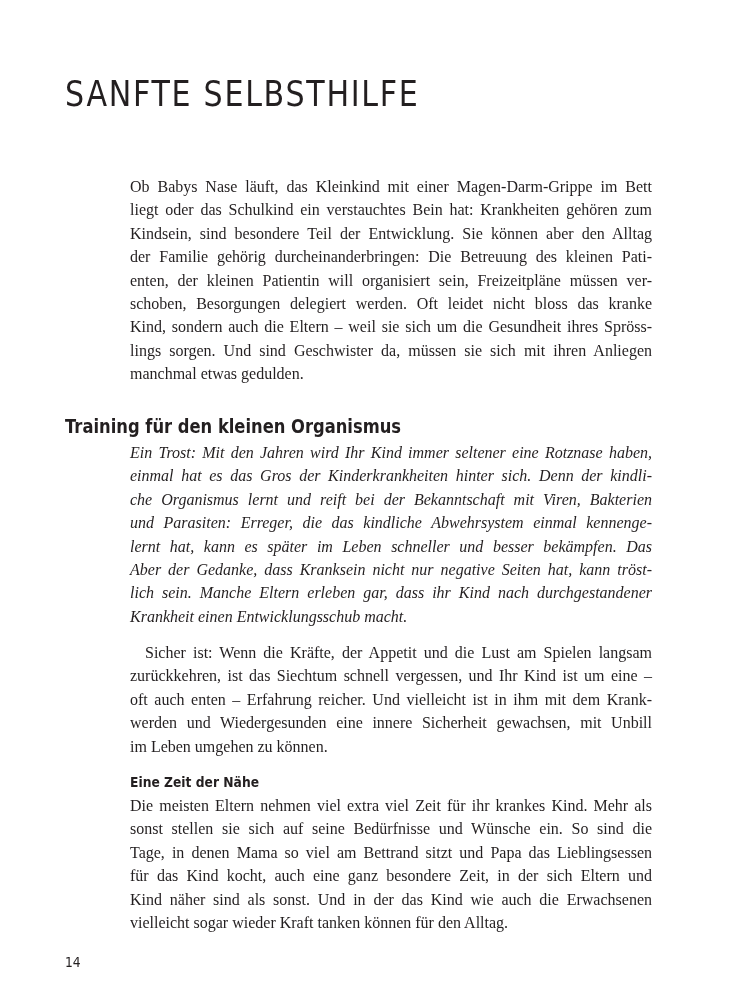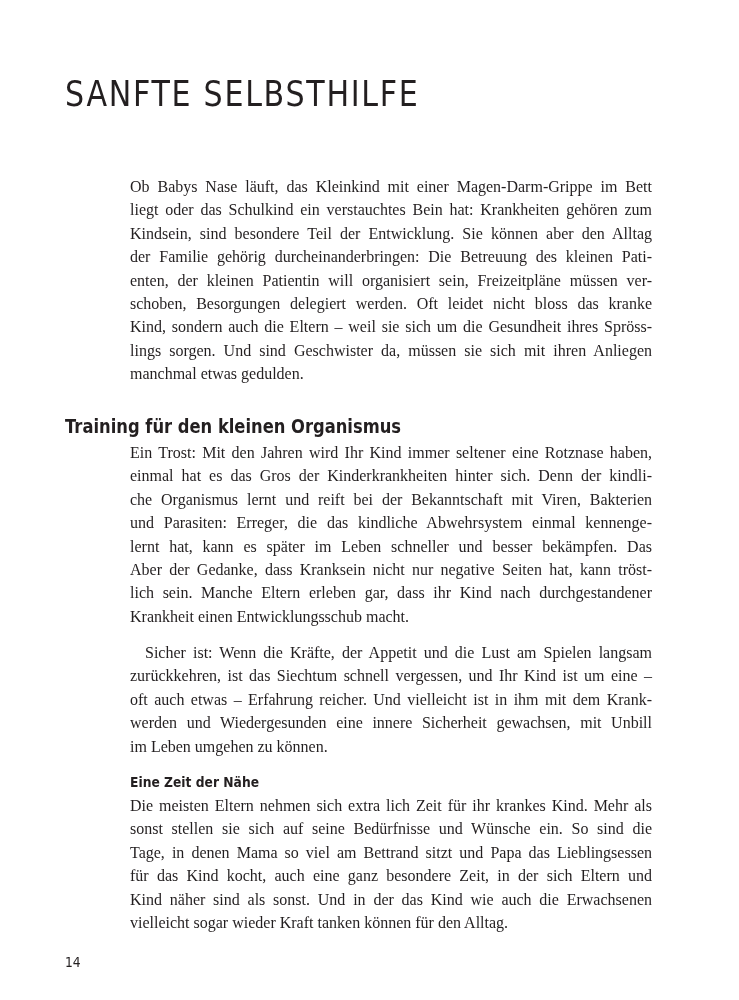--- a/index.html
+++ b/index.html
@@ -46,43 +46,43 @@
   <span class="line">der Familie gehörig durcheinanderbringen: Die Betreuung des kleinen Pati-</span>
   <span class="line">enten, der kleinen Patientin will organisiert sein, Freizeitpläne müssen ver-</span>
   <span class="line">schoben, Besorgungen delegiert werden. Oft leidet nicht bloss das kranke</span>
   <span class="line">Kind, sondern auch die Eltern – weil sie sich um die Gesundheit ihres Spröss-</span>
   <span class="line">lings sorgen. Und sind Geschwister da, müssen sie sich mit ihren Anliegen</span>
   <span class="line last">manchmal etwas gedulden.</span>
 </div>
 
 <h2 class="h2">Training für den kleinen Organismus</h2>
 
-<div class="block body-text" style="top:441px;">
+<div class="block body-text" style="top:441px;font-style:italic;">
   <span class="line">Ein Trost: Mit den Jahren wird Ihr Kind immer seltener eine Rotznase haben,</span>
   <span class="line">einmal hat es das Gros der Kinderkrankheiten hinter sich. Denn der kindli-</span>
   <span class="line">che Organismus lernt und reift bei der Bekanntschaft mit Viren, Bakterien</span>
   <span class="line">und Parasiten: Erreger, die das kindliche Abwehrsystem einmal kennenge-</span>
   <span class="line">lernt hat, kann es später im Leben schneller und besser bekämpfen. Das</span>
   <span class="line">Aber der Gedanke, dass Kranksein nicht nur negative Seiten hat, kann tröst-</span>
   <span class="line">lich sein. Manche Eltern erleben gar, dass ihr Kind nach durchgestandener</span>
   <span class="line last">Krankheit einen Entwicklungsschub macht.</span>
 </div>
 
 <div class="block body-text" style="top:641px;">
   <span class="line indent">Sicher ist: Wenn die Kräfte, der Appetit und die Lust am Spielen langsam</span>
   <span class="line">zurückkehren, ist das Siechtum schnell vergessen, und Ihr Kind ist um eine –</span>
-  <span class="line">oft auch etwas – Erfahrung reicher. Und vielleicht ist in ihm mit dem Krank-</span>
+  <span class="line">oft auch enten – Erfahrung reicher. Und vielleicht ist in ihm mit dem Krank-</span>
   <span class="line">werden und Wiedergesunden eine innere Sicherheit gewachsen, mit Unbill</span>
   <span class="line last">im Leben umgehen zu können.</span>
 </div>
 
 <h3 class="h3">Eine Zeit der Nähe</h3>
 
 <div class="block body-text" style="top:794px;">
-  <span class="line">Die meisten Eltern nehmen sich extra lich Zeit für ihr krankes Kind. Mehr als</span>
+  <span class="line">Die meisten Eltern nehmen viel extra viel Zeit für ihr krankes Kind. Mehr als</span>
   <span class="line">sonst stellen sie sich auf seine Bedürfnisse und Wünsche ein. So sind die</span>
   <span class="line">Tage, in denen Mama so viel am Bettrand sitzt und Papa das Lieblingsessen</span>
   <span class="line">für das Kind kocht, auch eine ganz besondere Zeit, in der sich Eltern und</span>
   <span class="line">Kind näher sind als sonst. Und in der das Kind wie auch die Erwachsenen</span>
   <span class="line last">vielleicht sogar wieder Kraft tanken können für den Alltag.</span>
 </div>
 
 <div class="page-number">14</div>
 
 </body></html>

